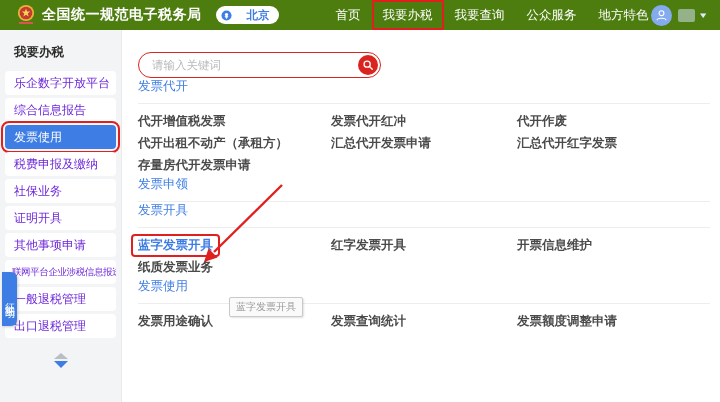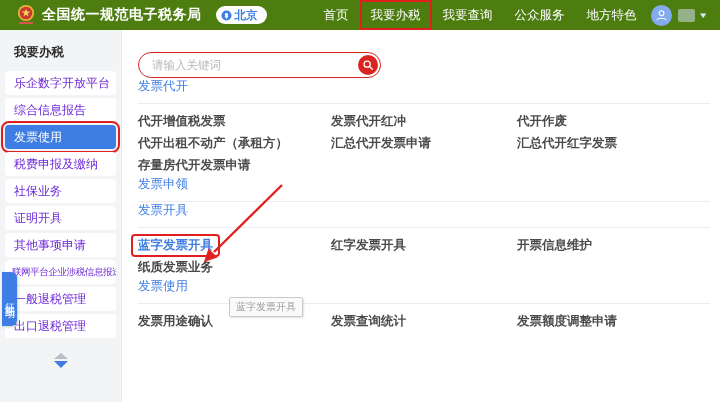--- a/index.html
+++ b/index.html
@@ -12,21 +12,21 @@
   .hdr{
     position:absolute;top:0;left:0;width:720px;height:30px;
     background:#4d7c0f;display:flex;align-items:center;color:#fff;
     z-index:30;
   }
   .brand{display:flex;align-items:center;gap:6px;padding-left:16px;}
   .logo{width:20px;height:22px;display:flex;flex-direction:column;align-items:center;}
   .app-title{font-size:14px;font-weight:bold;letter-spacing:.5px;white-space:nowrap;}
   .loc-pill{
     margin-left:8px;background:#fff;color:#3e7de4;border-radius:10px;
-    height:18px;display:flex;align-items:center;gap:3px;padding:0 9px 0 5px;
+    height:18px;display:flex;align-items:center;gap:15px;padding:0 9px 0 5px;
     font-size:11.5px;font-weight:bold;cursor:pointer;
   }
   .topnav{display:flex;align-items:center;margin-left:46px;height:46px;}
   .nav-item{
     font-size:12.5px;padding:0 11px;height:30px;line-height:30px;cursor:pointer;
     white-space:nowrap;
   }
   .nav-item.annot-red{box-shadow:inset 0 0 0 2px #e01f1f;}
   .user{position:absolute;right:14px;top:0;height:30px;display:flex;align-items:center;gap:6px;}
   .avatar{

